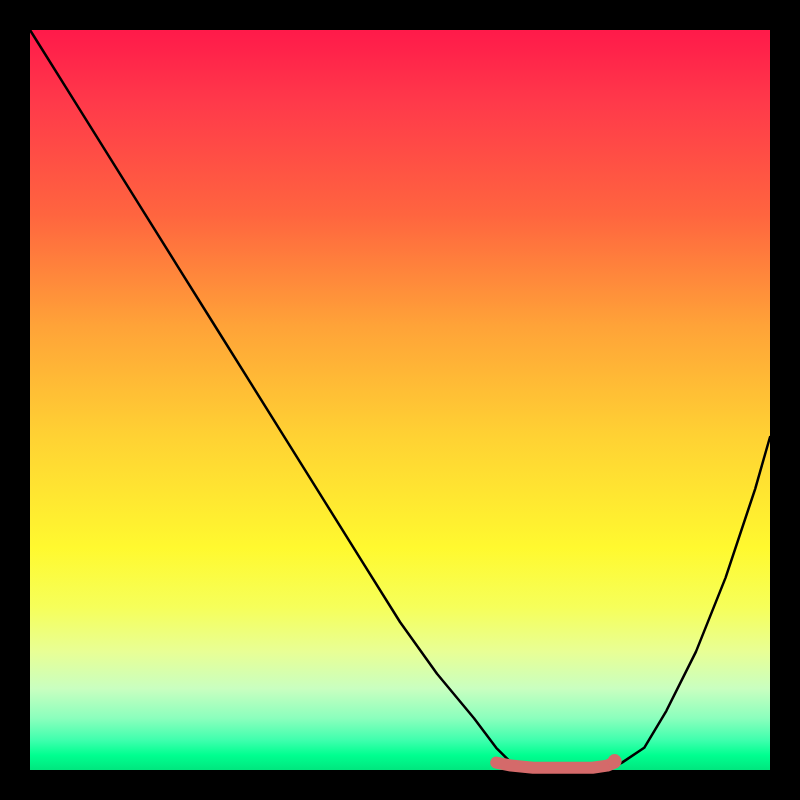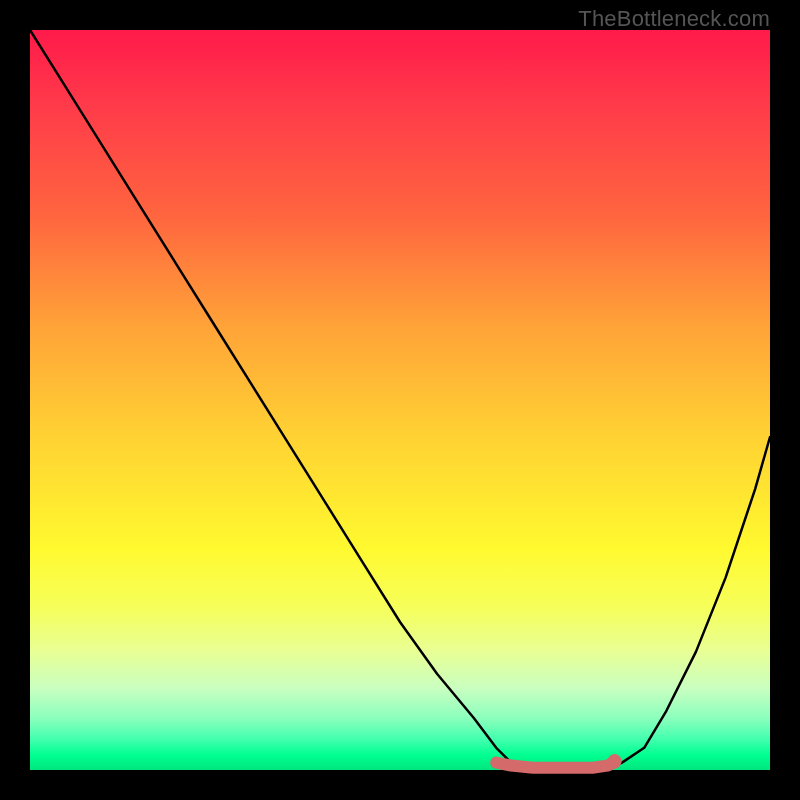--- a/index.html
+++ b/index.html
@@ -54,21 +54,20 @@
     top: 0;
     width: 740px;
     height: 740px;
     overflow: visible;
   }
 </style>
 </head>
 <body>
 
 <div class="frame">
-  <div class="watermark">TheBottleneck.com</div>
   <div class="plot-area">
     <svg class="curve" viewBox="0 0 740 740">
       <path id="series-0" fill="none" stroke-width="2.5" stroke-linecap="round" stroke-linejoin="round" d="M0.00 0.00 L37.00 59.20 L74.00 118.40 L111.00 177.60 L148.00 236.80 L185.00 296.00 L222.00 355.20 L259.00 414.40 L296.00 473.60 L333.00 532.80 L370.00 592.00 L407.00 643.80 L444.00 688.20 L466.20 717.80 L481.00 732.60 L503.20 740.00 L532.80 740.00 L562.40 740.00 L577.20 740.00 L592.00 732.60 L614.20 717.80 L636.40 680.80 L666.00 621.60 L695.60 547.60 L725.20 458.80 L740.00 407.00" stroke="#000000"></path>
       <path id="series-1" fill="none" stroke-width="12" stroke-linecap="round" stroke-linejoin="round" d="M466.20 732.60 L481.00 735.56 L503.20 737.78 L532.80 737.78 L562.40 737.78 L577.20 735.56 L584.60 732.60" stroke="#d46a6a"></path>
       <circle id="marker-0" r="7" cx="584.60" cy="731.12" fill="#d46a6a"></circle>
     </svg>
   </div>
 </div>
 
 </body></html>

